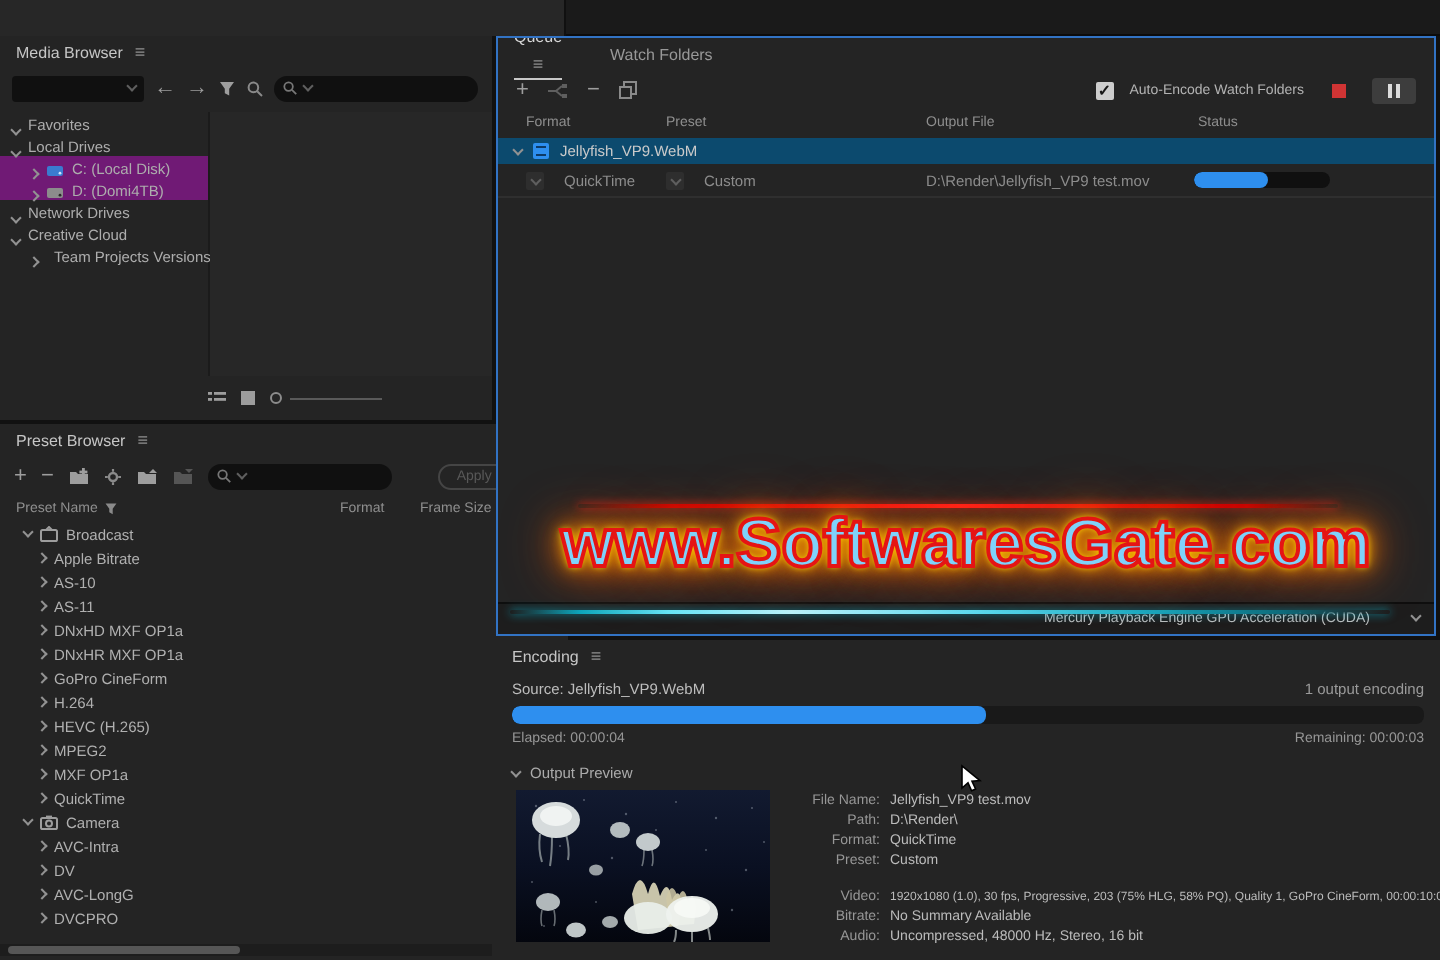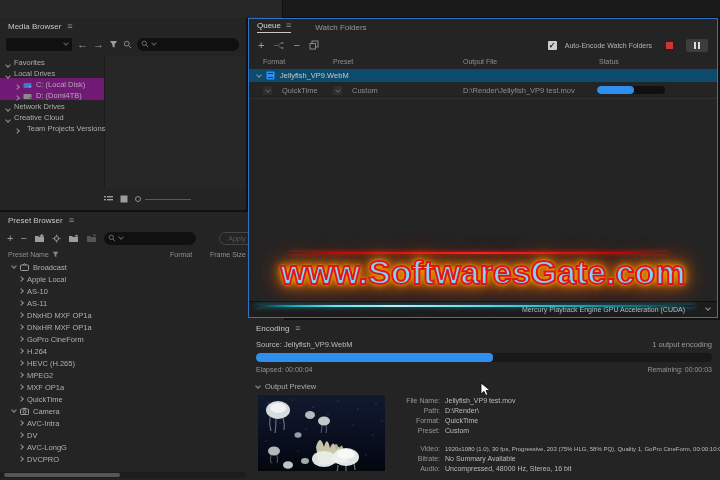--- a/index.html
+++ b/index.html
@@ -53,21 +53,21 @@
   #pb-cols .c-size { width:46px; }
   #pb-cols .c-rate { width:28px; overflow:hidden; white-space:nowrap; }
   .prow { height:12px; display:flex; align-items:center; gap:4px; font-size:7.5px; color:#b0b0b0; padding-left:19px; white-space:nowrap; }
   .prow.l0 { padding-left:12px; }
   #pb-hscroll { position:absolute; left:0; bottom:2px; width:246px; height:6px; background:#1d1d1d; }
   #pb-hscroll .thumb { position:absolute; left:4px; top:1px; width:116px; height:4px; background:#565656; border-radius:2px; }
 
   
   #queue-panel { left:248px; top:18px; width:470px; height:300px; border:1px solid #3273c4; background:#242424; }
   #q-tabs { height:16px; display:flex; align-items:center; gap:6px; padding:0 8px; font-size:8px; }
-  #tab-queue { color:#d6d6d6; display:flex; gap:5px; align-items:center; position:relative; padding-bottom:2px; border-bottom:1px solid #c8c8c8; }
+  #tab-queue { color:#d6d6d6; display:flex; gap:5px; align-items:center; position:relative; padding-bottom:2px; border-bottom:1px solid #c8c8c8;flex-direction:column; }
   #tab-watch { color:#989898; margin-left:18px; }
   #q-toolbar { height:20px; display:flex; align-items:center; gap:9px; padding:0 9px; }
   #q-right { margin-left:auto; display:flex; align-items:center; gap:8px; }
   .checkbox { width:9px; height:9px; background:#cdcdcd; border-radius:1px; color:#161616; font-size:8px; line-height:9px; text-align:center; font-weight:bold; }
   #auto-encode-label { font-size:7px; color:#b3b3b3; white-space:nowrap; }
   #stop-btn { width:18px; height:13px; display:flex; align-items:center; justify-content:center; }
   #stop-btn .sq { width:7px; height:7px; background:#d03434; }
   #pause-btn { width:22px; height:13px; background:#3d3d3d; border-radius:2px; display:flex; align-items:center; justify-content:center; gap:2px; }
   #pause-btn i { width:2px; height:7px; background:#dcdcdc; }
   #q-cols { height:14px; position:relative; font-size:7px; color:#8f8f8f; }
@@ -278,21 +278,21 @@
     <div class="prow l0">
       <span class="chev down"></span>
       <svg width="9" height="8" viewBox="0 0 9 8">
           <rect x="0.5" y="2" width="8" height="5.5" rx="0.8" fill="none" stroke="#9d9d9d"></rect>
           <path d="M3 2L4.5 0.5L6 2" fill="none" stroke="#9d9d9d"></path>
         </svg>
       <span>Broadcast</span>
     </div>
     <div class="prow">
         <span class="chev right"></span>
-        <span>Apple Local</span>
+        <span>Apple Bitrate</span>
       </div>
     <div class="prow">
         <span class="chev right"></span>
         <span>AS-10</span>
       </div>
     <div class="prow">
         <span class="chev right"></span>
         <span>AS-11</span>
       </div>
     <div class="prow">

